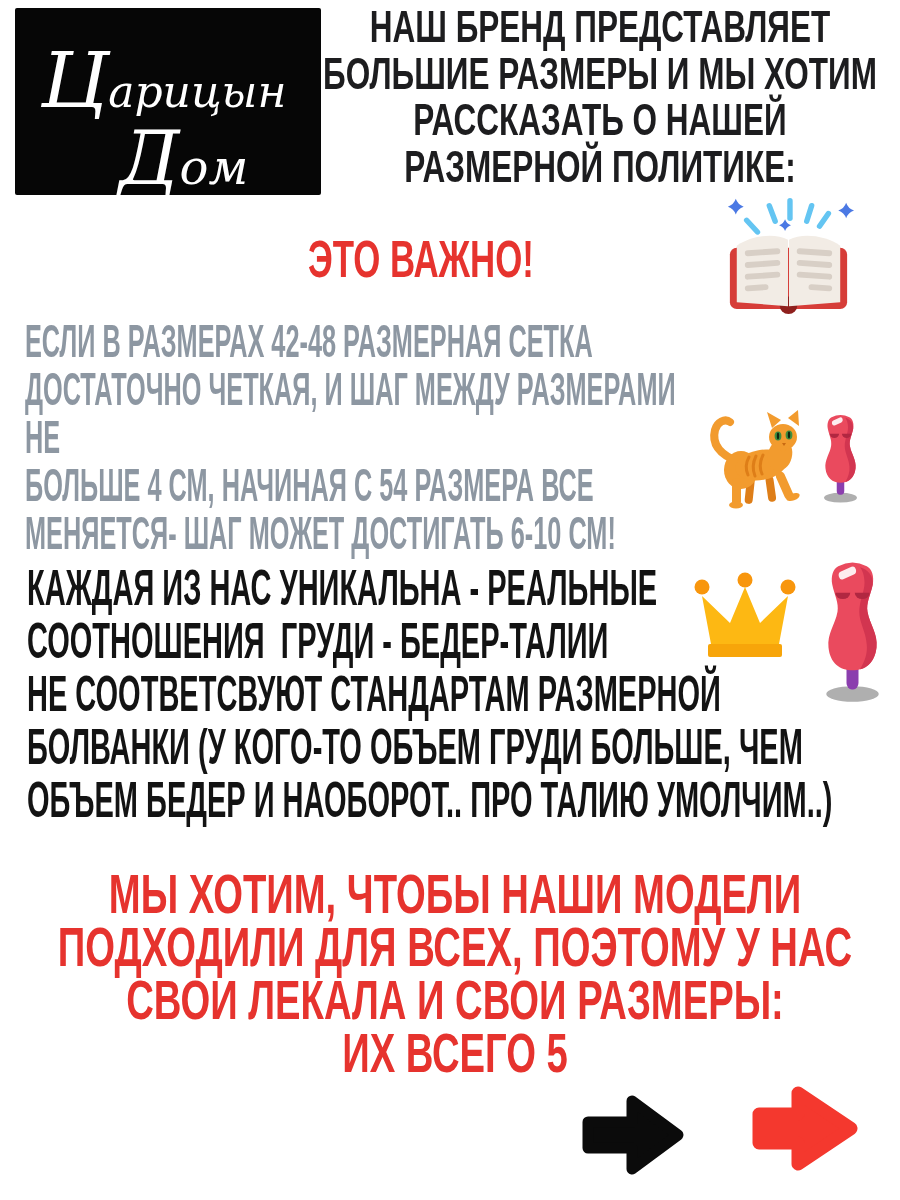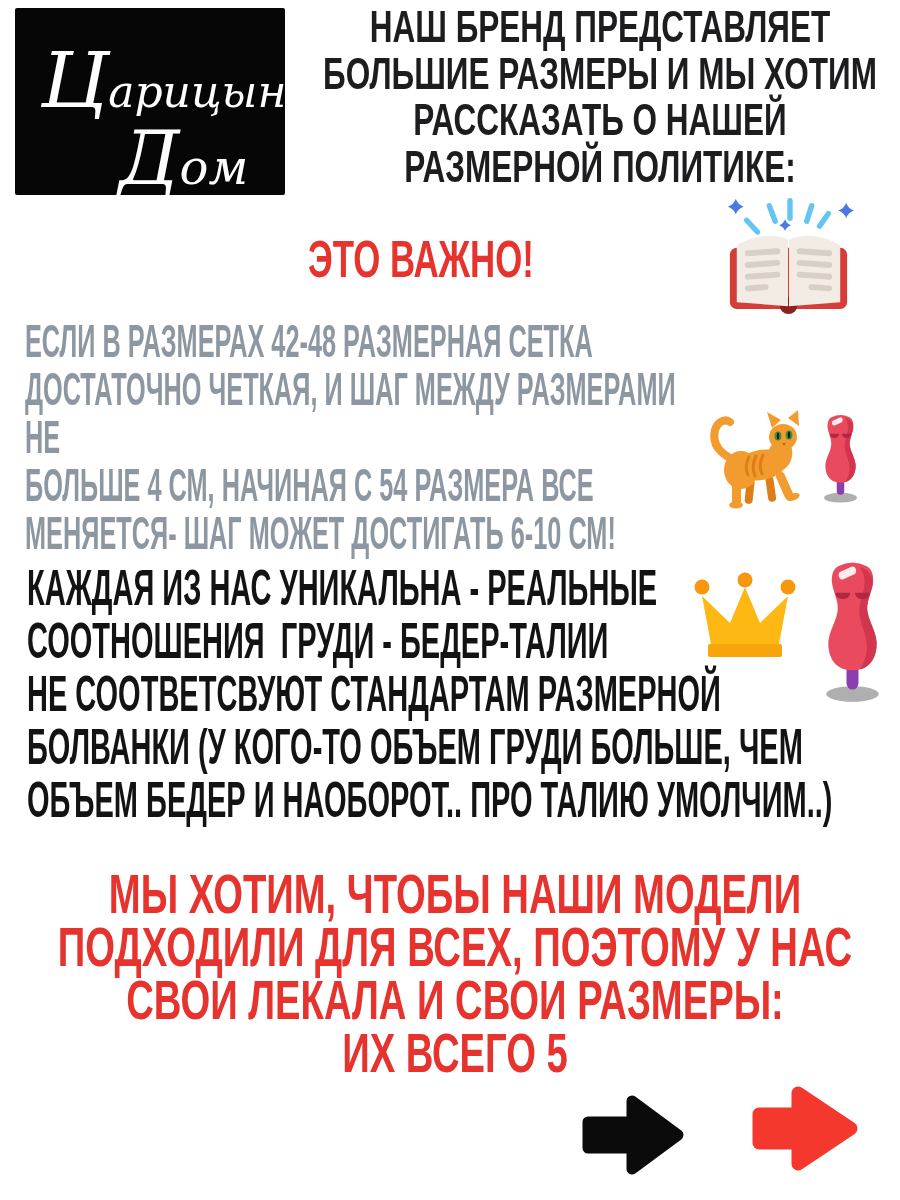--- a/index.html
+++ b/index.html
@@ -7,21 +7,21 @@
     position:relative; width:900px; height:1200px;
     background:#ffffff; overflow:hidden;
     font-family:"Liberation Sans", sans-serif;
   }
   .txt {
     position:absolute; font-weight:700; white-space:pre-wrap;
     font-family:"Liberation Sans", sans-serif;
   }
   
   .logo-box {
-    position:absolute; left:15px; top:8px; width:270px; height:187px;
+    position:absolute; left:15px; top:8px; width:306px; height:187px;
     background:#060606; border-radius:2px;
   }
   .logo-word {
     position:absolute; color:#ffffff; font-weight:400; font-style:italic;
     font-family:"DejaVu Serif", serif; line-height:1;
   }
   .logo-w1 { left:26px; top:34px; font-size:44px; }
   .logo-w1::first-letter { font-size:1.75em; }
   .logo-w2 { left:104px; top:98px; font-size:48px;margin-top:16px; }
   .logo-w2::first-letter { font-size:1.55em; }

